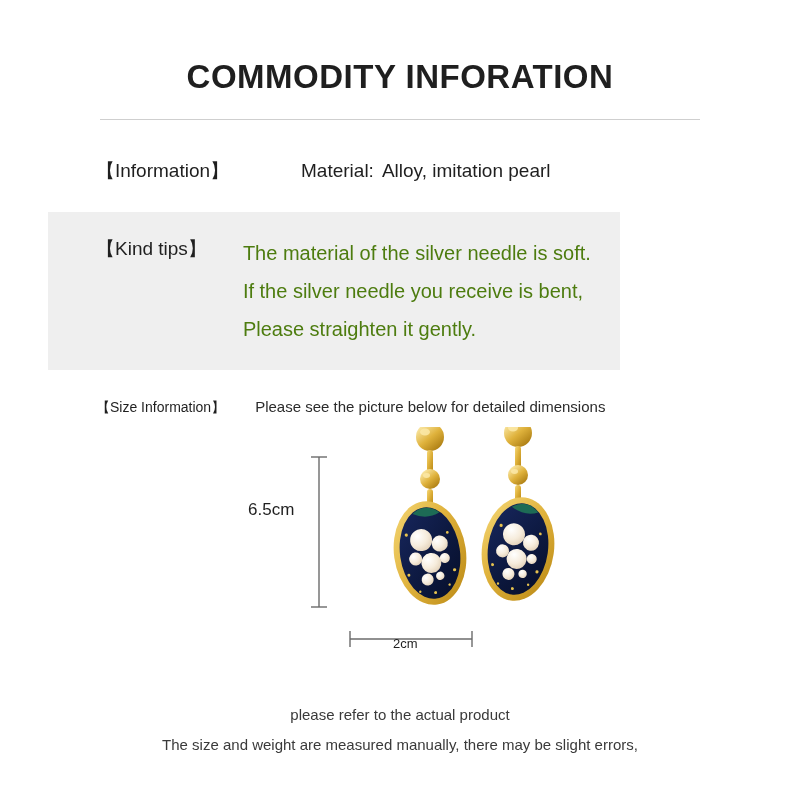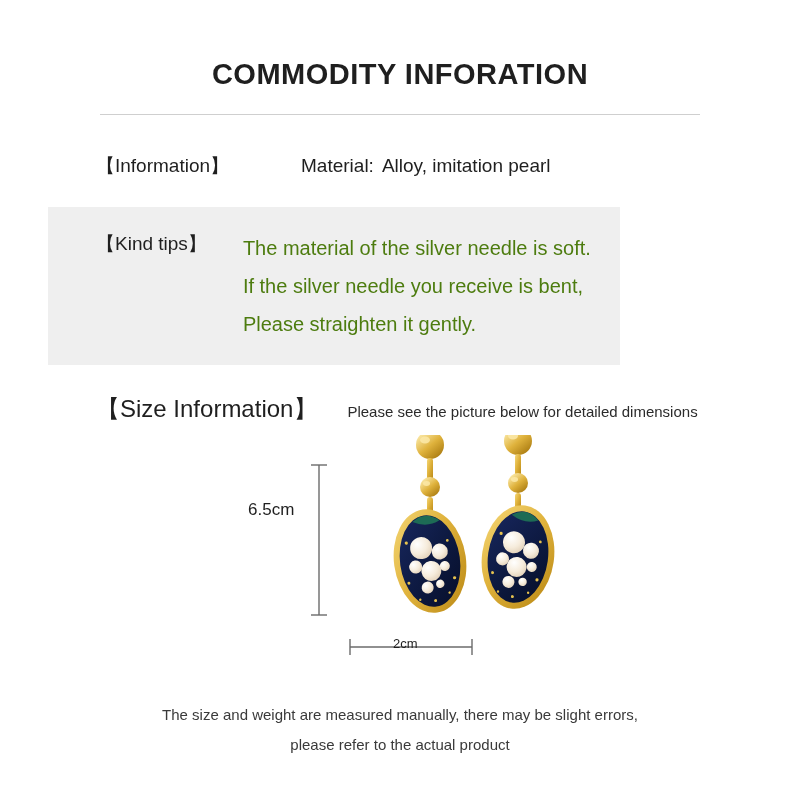--- a/index.html
+++ b/index.html
@@ -17,21 +17,21 @@
   .page {
     position: relative;
     width: 800px;
     height: 800px;
     box-sizing: border-box;
   }
 
   
   .title {
     text-align: center;
-    font-size: 29px;
+    font-size: 33px;
     font-weight: bold;
     letter-spacing: 0.5px;
     color: #1f1f1f;
     padding-top: 58px;
   }
   .title-rule {
     width: 600px;
     height: 1px;
     background: #cfcfcf;
     margin: 23px auto 0 auto;
@@ -86,21 +86,21 @@
     max-width: 500px;
   }
 
   
   .size-row {
     display: flex;
     align-items: baseline;
     padding: 28px 0 0 96px;
   }
   .size-label {
-    font-size: 24px;
+    font-size: 14px;
     color: #1f1f1f;
     white-space: nowrap;
   }
   .size-note {
     margin-left: 30px;
     font-size: 15px;
     color: #2b2b2b;
     white-space: nowrap;
   }
 
@@ -286,17 +286,17 @@
           <circle cx="533" cy="156" r="1.2"></circle>
         </g>
       </g>
     </svg>
   </div>
 
   <div class="dim-v-label">6.5cm</div>
   <div class="dim-h-label">2cm</div>
 
   <div class="footer">
+    <div>please refer to the actual product</div>
     <div>The size and weight are measured manually, there may be slight errors,</div>
-    <div>please refer to the actual product</div>
   </div>
 
 </div>
 
 </body></html>

